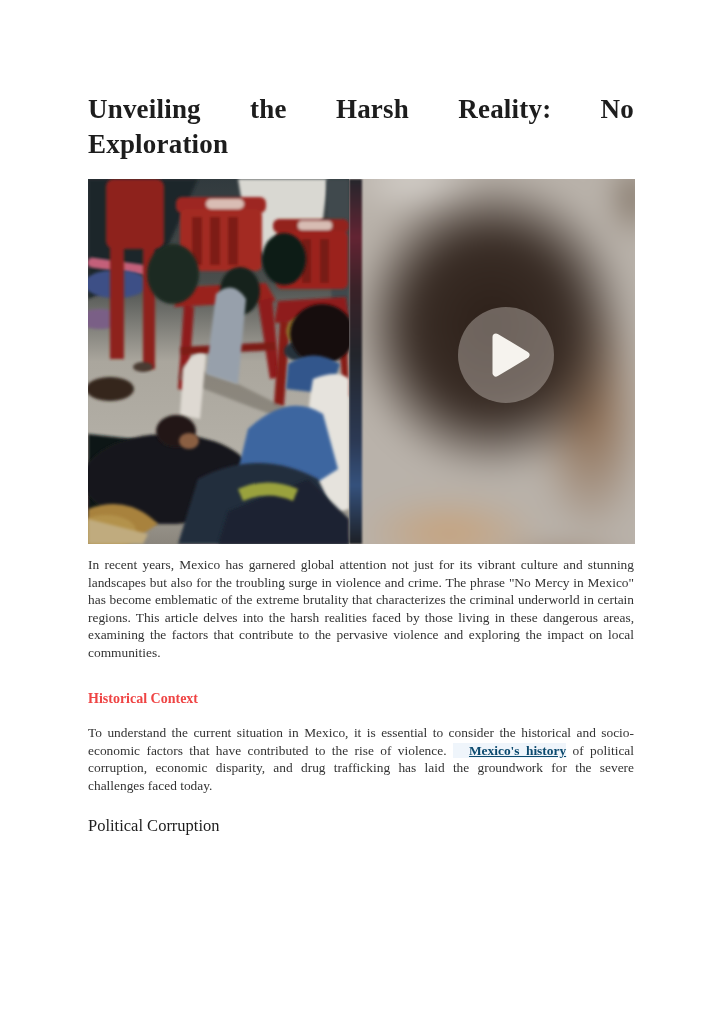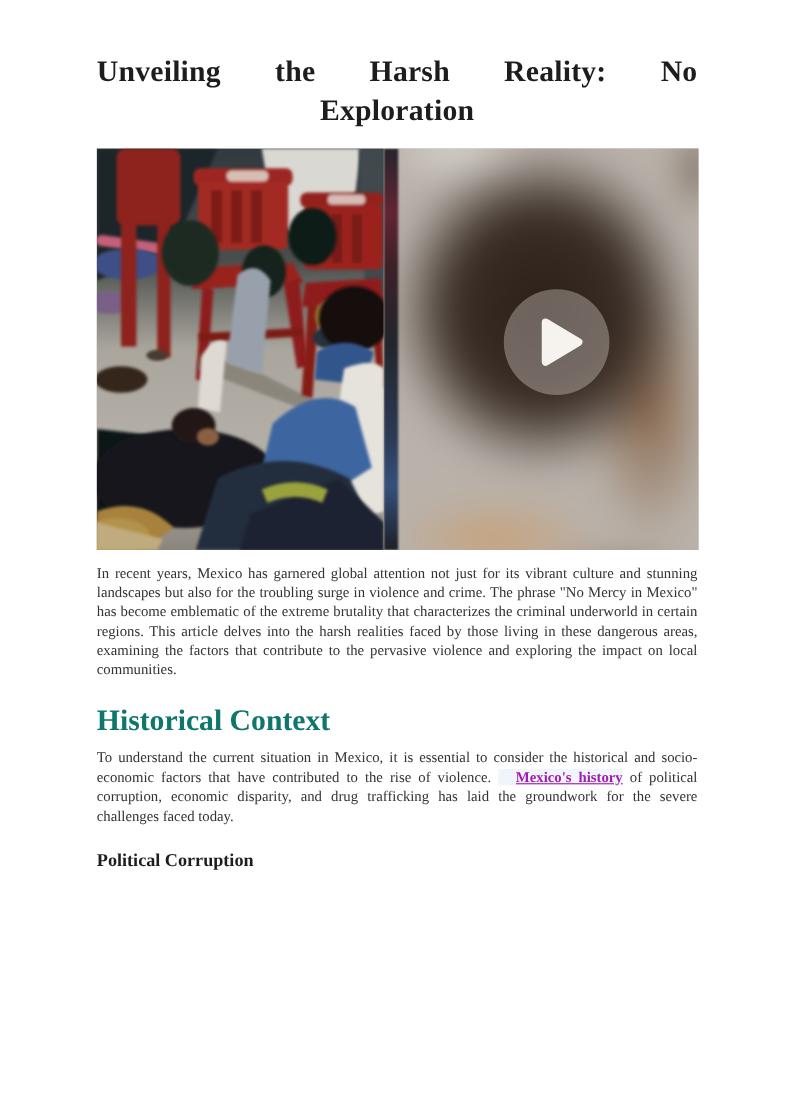--- a/index.html
+++ b/index.html
@@ -6,26 +6,26 @@
   .page{
     position:relative;
     width:720px;height:1016px;
     background:#ffffff;
     overflow:hidden;
     font-family:"Liberation Serif","DejaVu Serif",serif;
   }
   .content{position:absolute;left:88px;top:0;width:546px;}
 
   h1.title{
-    margin:48px 0 0;
+    margin:92px 0 0;
     font-size:27px;line-height:35px;
     font-weight:700;color:#1d1d1d;letter-spacing:.2px;
   }
   .title .jline{text-align:justify;text-align-last:justify;}
-  .title .lline{text-align:center;}
+  .title .lline{text-align:left;}
 
   figure.media{
     margin:17px 0 0;padding:0;
     display:flex;width:547px;height:365px;
   }
   .photo-left{width:261px;height:365px;position:relative;overflow:hidden;background:#7d7a72;}
   .photo-left svg{display:block;}
   .photo-right{width:286px;height:365px;position:relative;overflow:hidden;background:#c6c0ba;}
   .blur-layer{
     position:absolute;inset:-12%;
@@ -54,30 +54,30 @@
   .play-circle svg{display:block;margin-left:7px;}
 
   p.body{
     margin:12px 0 0;
     font-size:13.4px;line-height:17.5px;
     color:#333333;text-align:justify;
   }
   p.body2{margin:11px 0 0;}
   h2.section{
     margin:24px 0 0;
-    font-size:27px;line-height:28px;
-    font-weight:700;color:#0f766e;
+    font-size:14px;line-height:28px;
+    font-weight:700;color:#ef4444;
   }
   h3.subsection{
     margin:21px 0 0;
     font-size:16.5px;line-height:21px;
-    font-weight:700;color:#1d1d1d;
+    font-weight:400;color:#1d1d1d;
   }
   a.inline-link{
-    color:#a21caf;font-weight:700;
+    color:#0c4a6e;font-weight:700;
     text-decoration:underline;
     background:rgba(120,170,220,.12);
     padding-left:16px;
   }
 </style>
 </head>
 <body>
 
 <div class="page">
   <div class="content">

